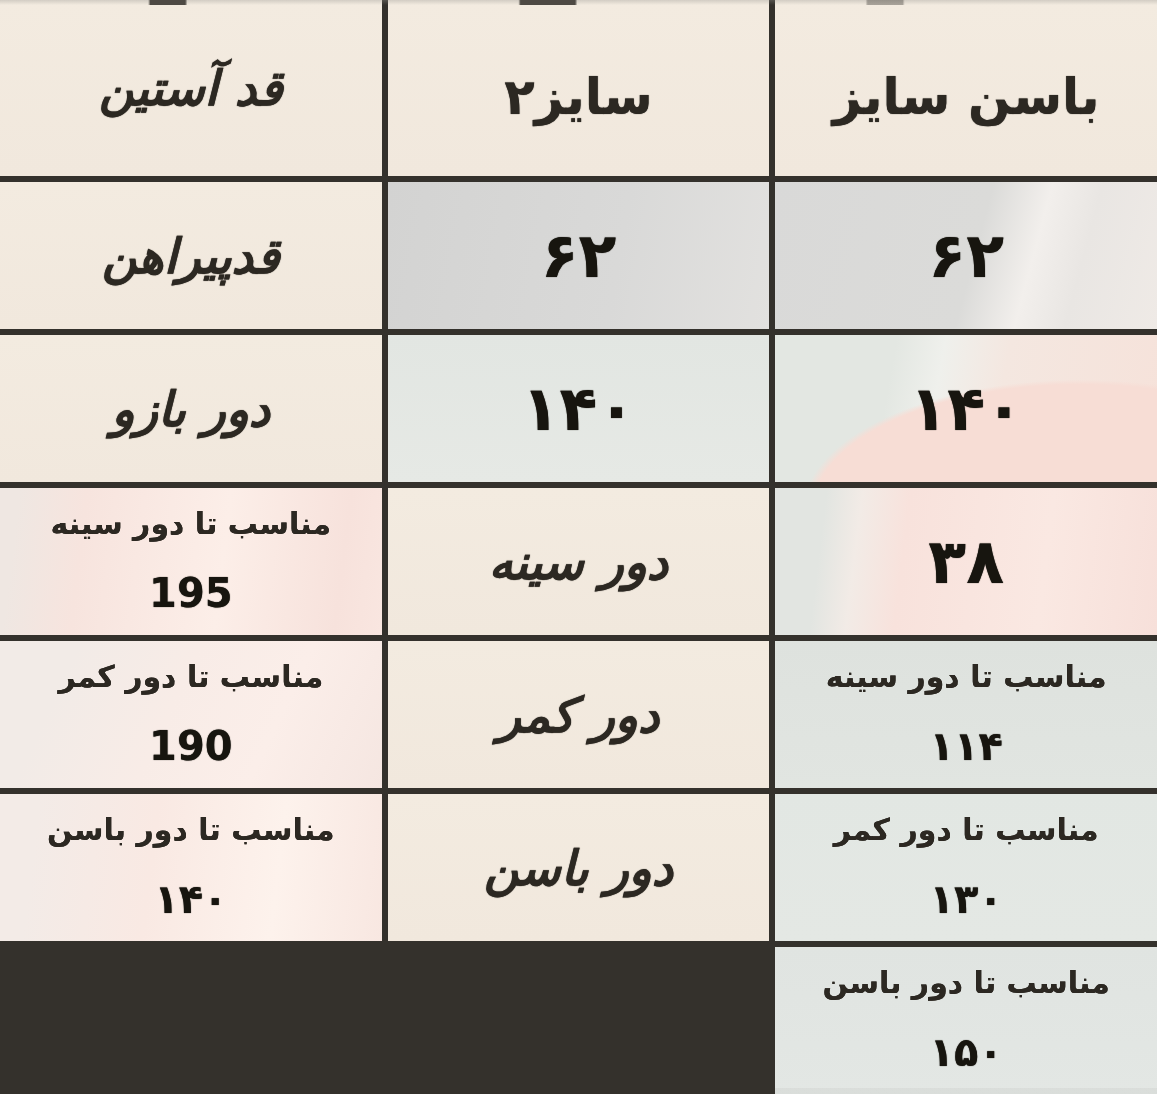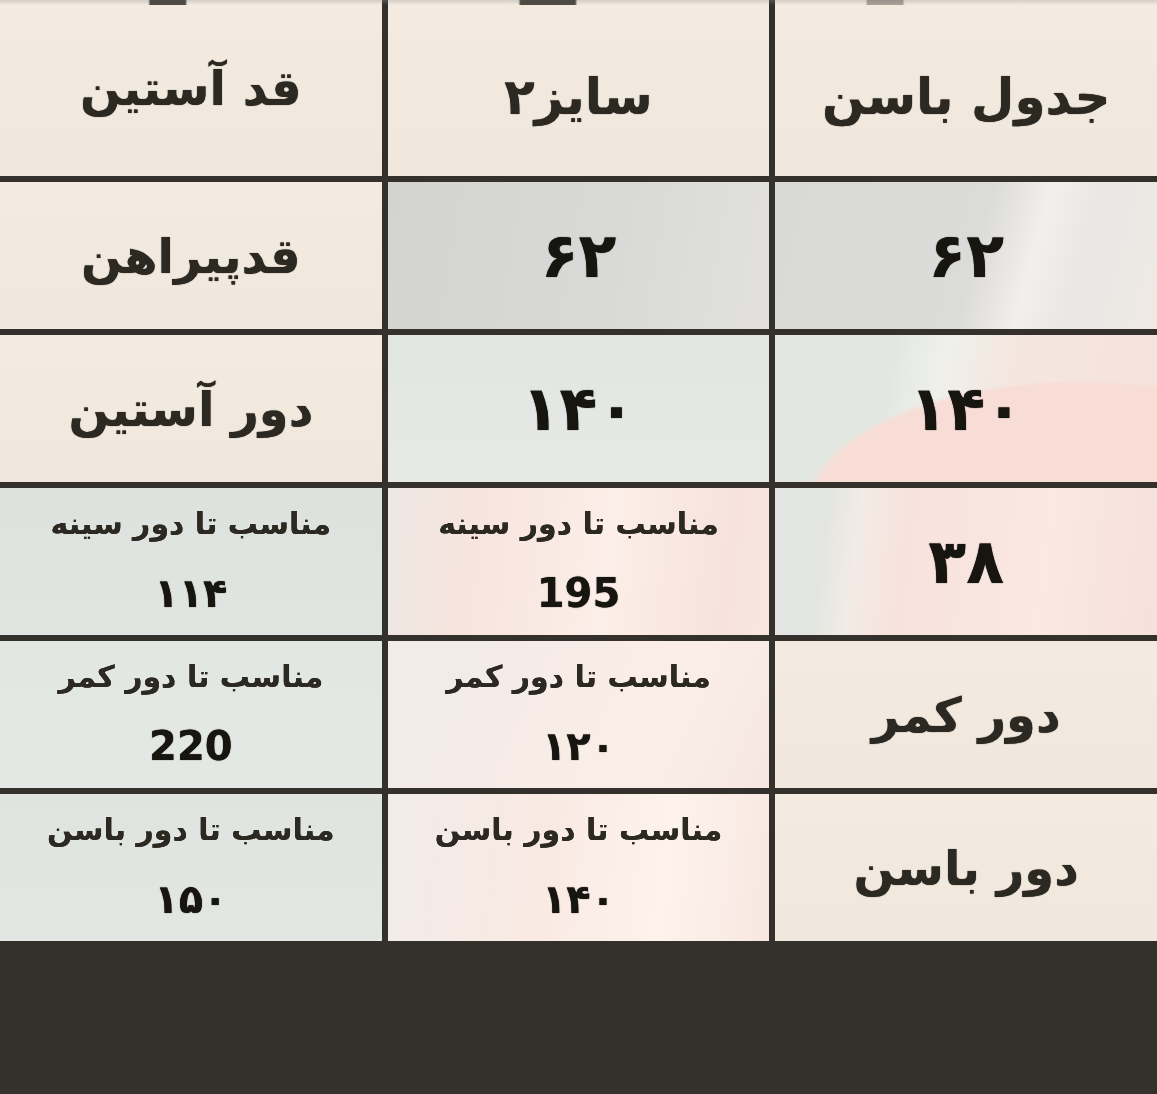--- a/index.html
+++ b/index.html
@@ -42,20 +42,21 @@
     color: #2c2822;
     text-shadow: 0 0 1px #2c2822;
     letter-spacing: 0px;
     margin-top: 17px;
   }
   .row-label {
     font-size: 48px;
     font-weight: bold;
     color: #2c2822;
     text-shadow: 0 0 1px #2c2822;
+    font-style: italic;
   }
   .num-big {
     font-size: 62px;
     font-weight: bold;
     color: #17150f;
     text-shadow: 0 0 1px #17150f;
   }
   .note {
     font-size: 30px;
     font-weight: bold;
@@ -112,21 +113,21 @@
       rgba(52,49,44,0.05) 62.5% 100%);
     pointer-events: none;
   }
 </style>
 </head>
 <body>
 
 <div class="size-table">
 
   <div class="cell beige">
-    <span class="header-text">جدول باسن</span>
+    <span class="header-text">باسن سایز</span>
   </div>
   <div class="cell beige">
     <span class="header-text">سایز۲</span>
   </div>
 
   <div class="cell beige">
     <span class="row-label">قد آستین</span>
   </div>
   <div class="cell r1s1">
     <span class="num-big">۶۲</span>
@@ -139,45 +140,48 @@
     <span class="row-label">قدپیراهن</span>
   </div>
   <div class="cell r2s1">
     <span class="num-big">۱۴۰</span>
   </div>
   <div class="cell r2s2">
     <span class="num-big">۱۴۰</span>
   </div>
 
   <div class="cell beige">
-    <span class="row-label">دور آستین</span>
+    <span class="row-label">دور بازو</span>
   </div>
   <div class="cell r3s1">
     <span class="num-big">۳۸</span>
   </div>
 
+  <div class="cell beige">
+    <span class="row-label">دور سینه</span>
+  </div>
   <div class="cell r4s1">
     <span class="note">مناسب تا دور سینه</span>
     <span class="num-small">195</span>
   </div>
   <div class="cell r4s2">
     <span class="note">مناسب تا دور سینه</span>
     <span class="num-small">۱۱۴</span>
   </div>
 
   <div class="cell beige">
     <span class="row-label">دور کمر</span>
   </div>
   <div class="cell r5s1">
     <span class="note">مناسب تا دور کمر</span>
-    <span class="num-small">۱۲۰</span>
+    <span class="num-small">190</span>
   </div>
   <div class="cell r5s2">
     <span class="note">مناسب تا دور کمر</span>
-    <span class="num-small">220</span>
+    <span class="num-small">۱۳۰</span>
   </div>
 
   <div class="cell beige">
     <span class="row-label">دور باسن</span>
   </div>
   <div class="cell r6s1">
     <span class="note">مناسب تا دور باسن</span>
     <span class="num-small">۱۴۰</span>
   </div>
   <div class="cell r6s2">

